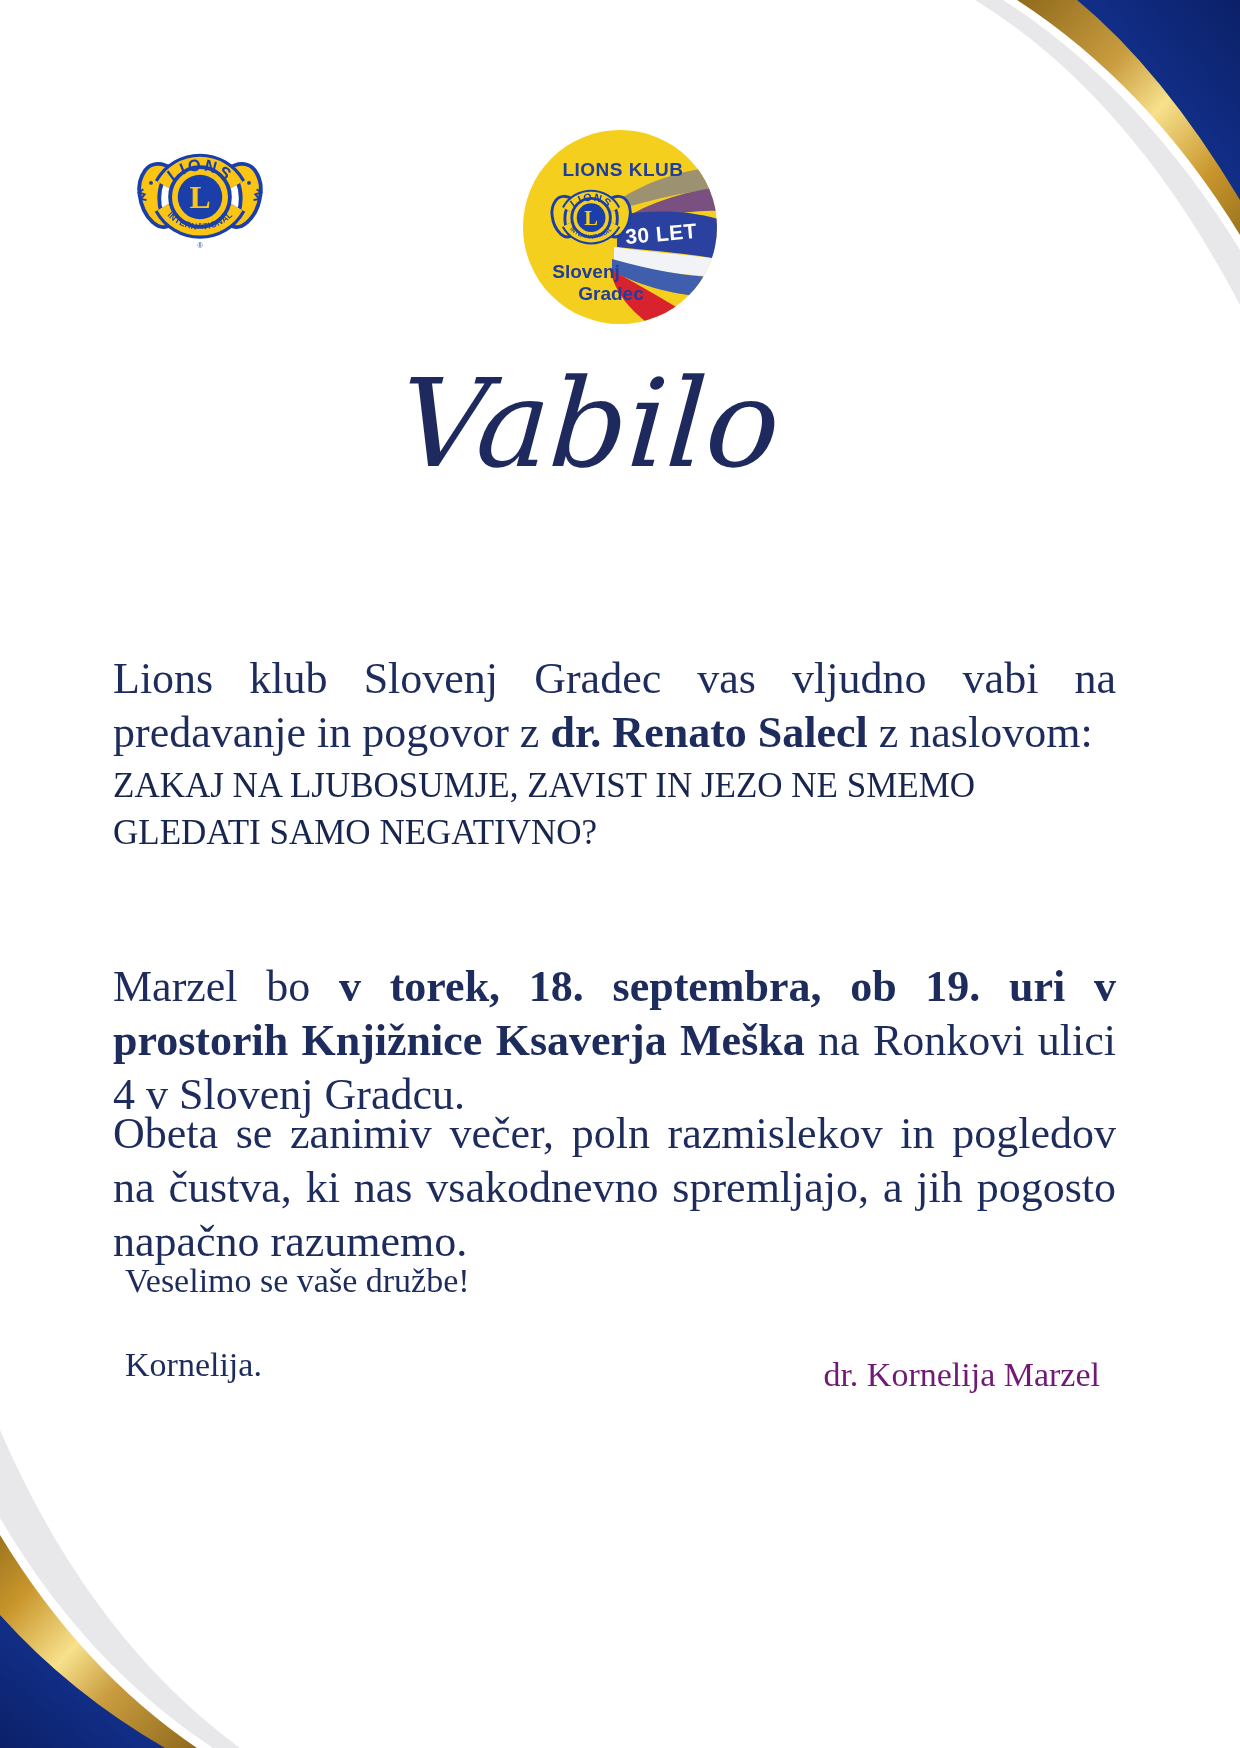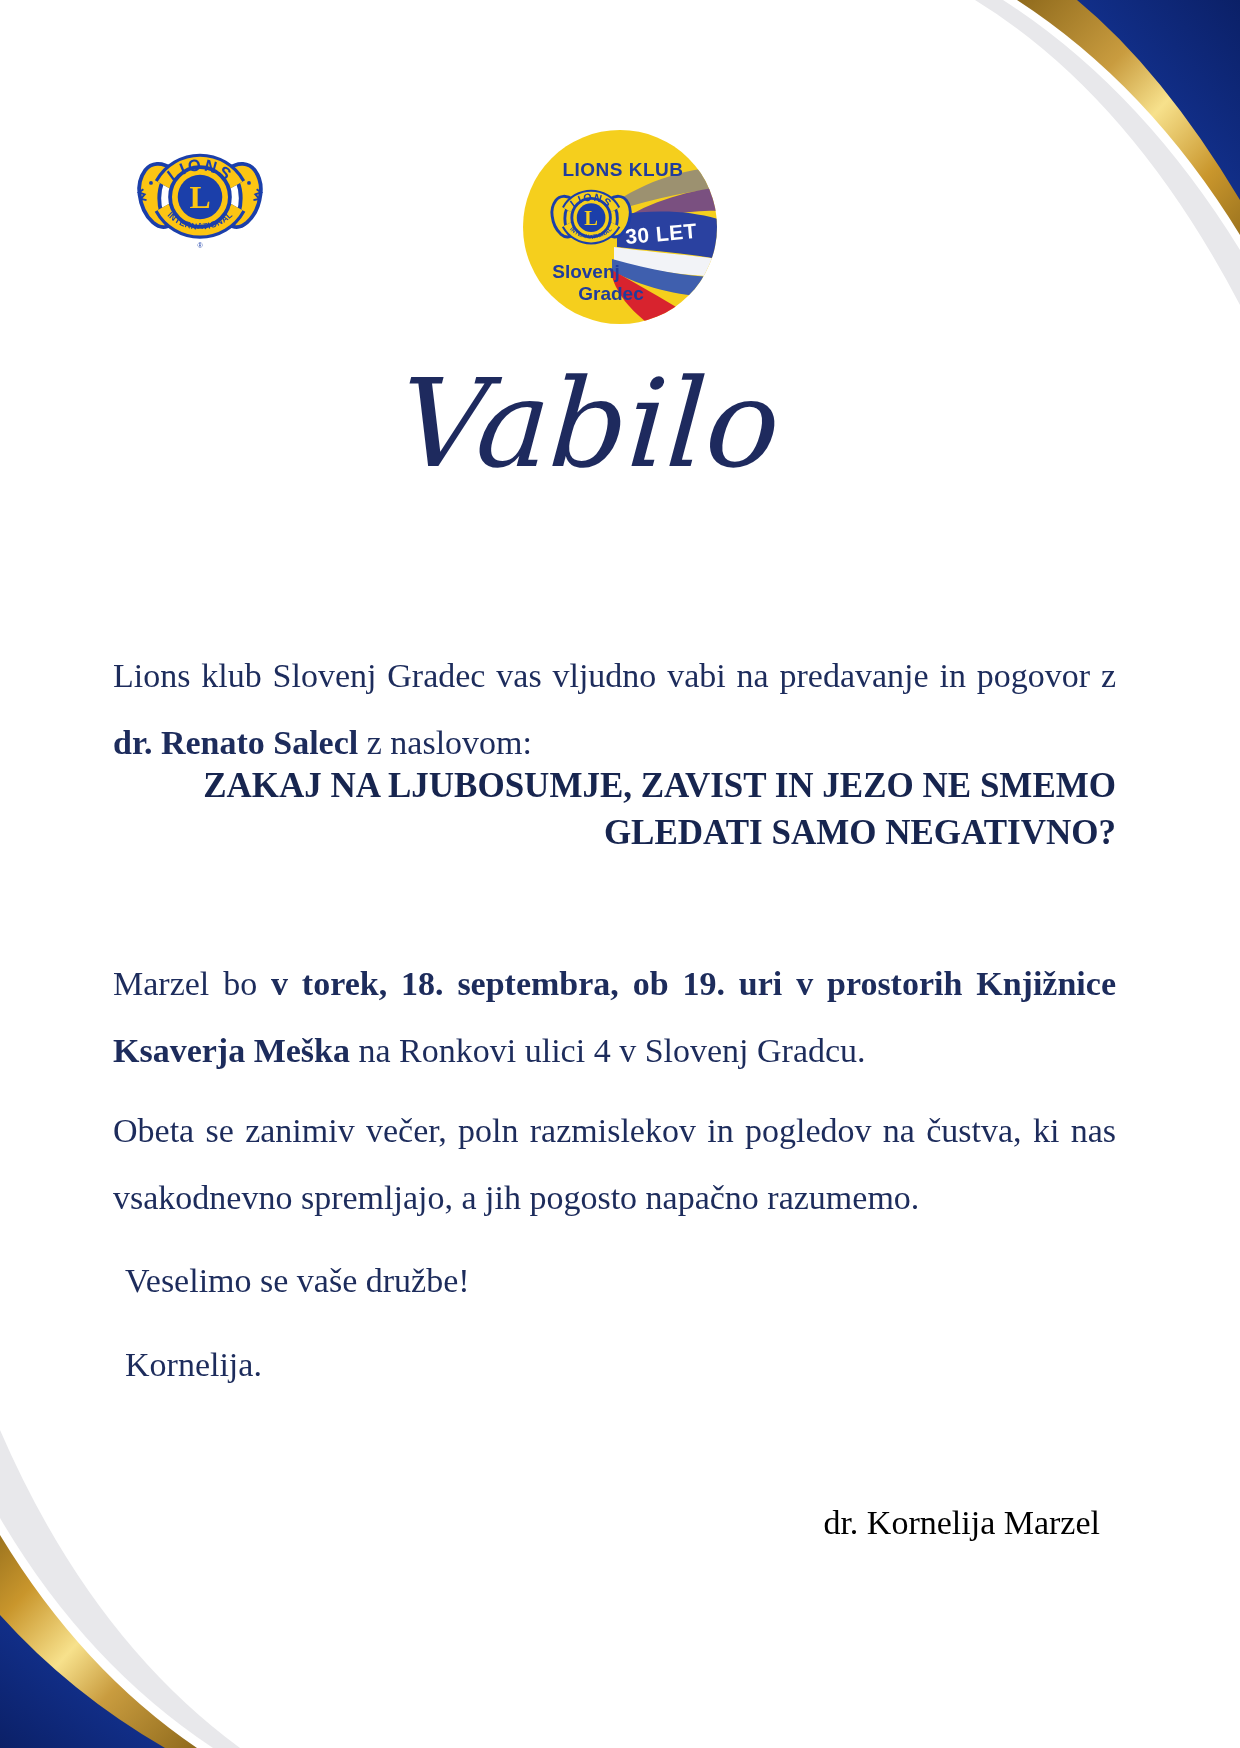--- a/index.html
+++ b/index.html
@@ -24,38 +24,38 @@
     font-family:"DejaVu Serif",serif;
     font-style:italic;
     font-size:122px;line-height:1.25;
     color:#1E2A5E;
     transform:translateX(-30px) skewX(-4deg);
   }
 
   .content{position:absolute;left:113px;width:1003px;color:#1D2C5C;}
   .para{
     position:absolute;left:0;width:100%;
-    font-size:34px;line-height:67px;
+    font-size:44px;line-height:54px;
     text-align:justify;
   }
   .para .b{font-weight:bold;}
   .heading{
     position:absolute;left:0;width:100%;
     font-size:35px;line-height:47px;
-    font-weight:bold;text-align:right;
+    font-weight:normal;text-align:left;
     color:#17254F;
   }
   .closing{
     position:absolute;left:12px;width:100%;
     font-size:34px;line-height:46px;text-align:left;
   }
   .signature{
-    position:absolute;right:140px;top:1500px;
+    position:absolute;right:140px;top:1352px;
     font-size:34px;line-height:46px;
-    text-align:right;color:#000000;
+    text-align:right;color:#701a75;
   }
   svg text{font-family:"Liberation Sans",sans-serif;}
   svg .serifL{font-family:"Liberation Serif",serif;}
 </style>
 </head>
 <body>
 
 <div class="page">
 
   <svg class="corner tr" width="340" height="320" viewBox="0 0 340 320">

